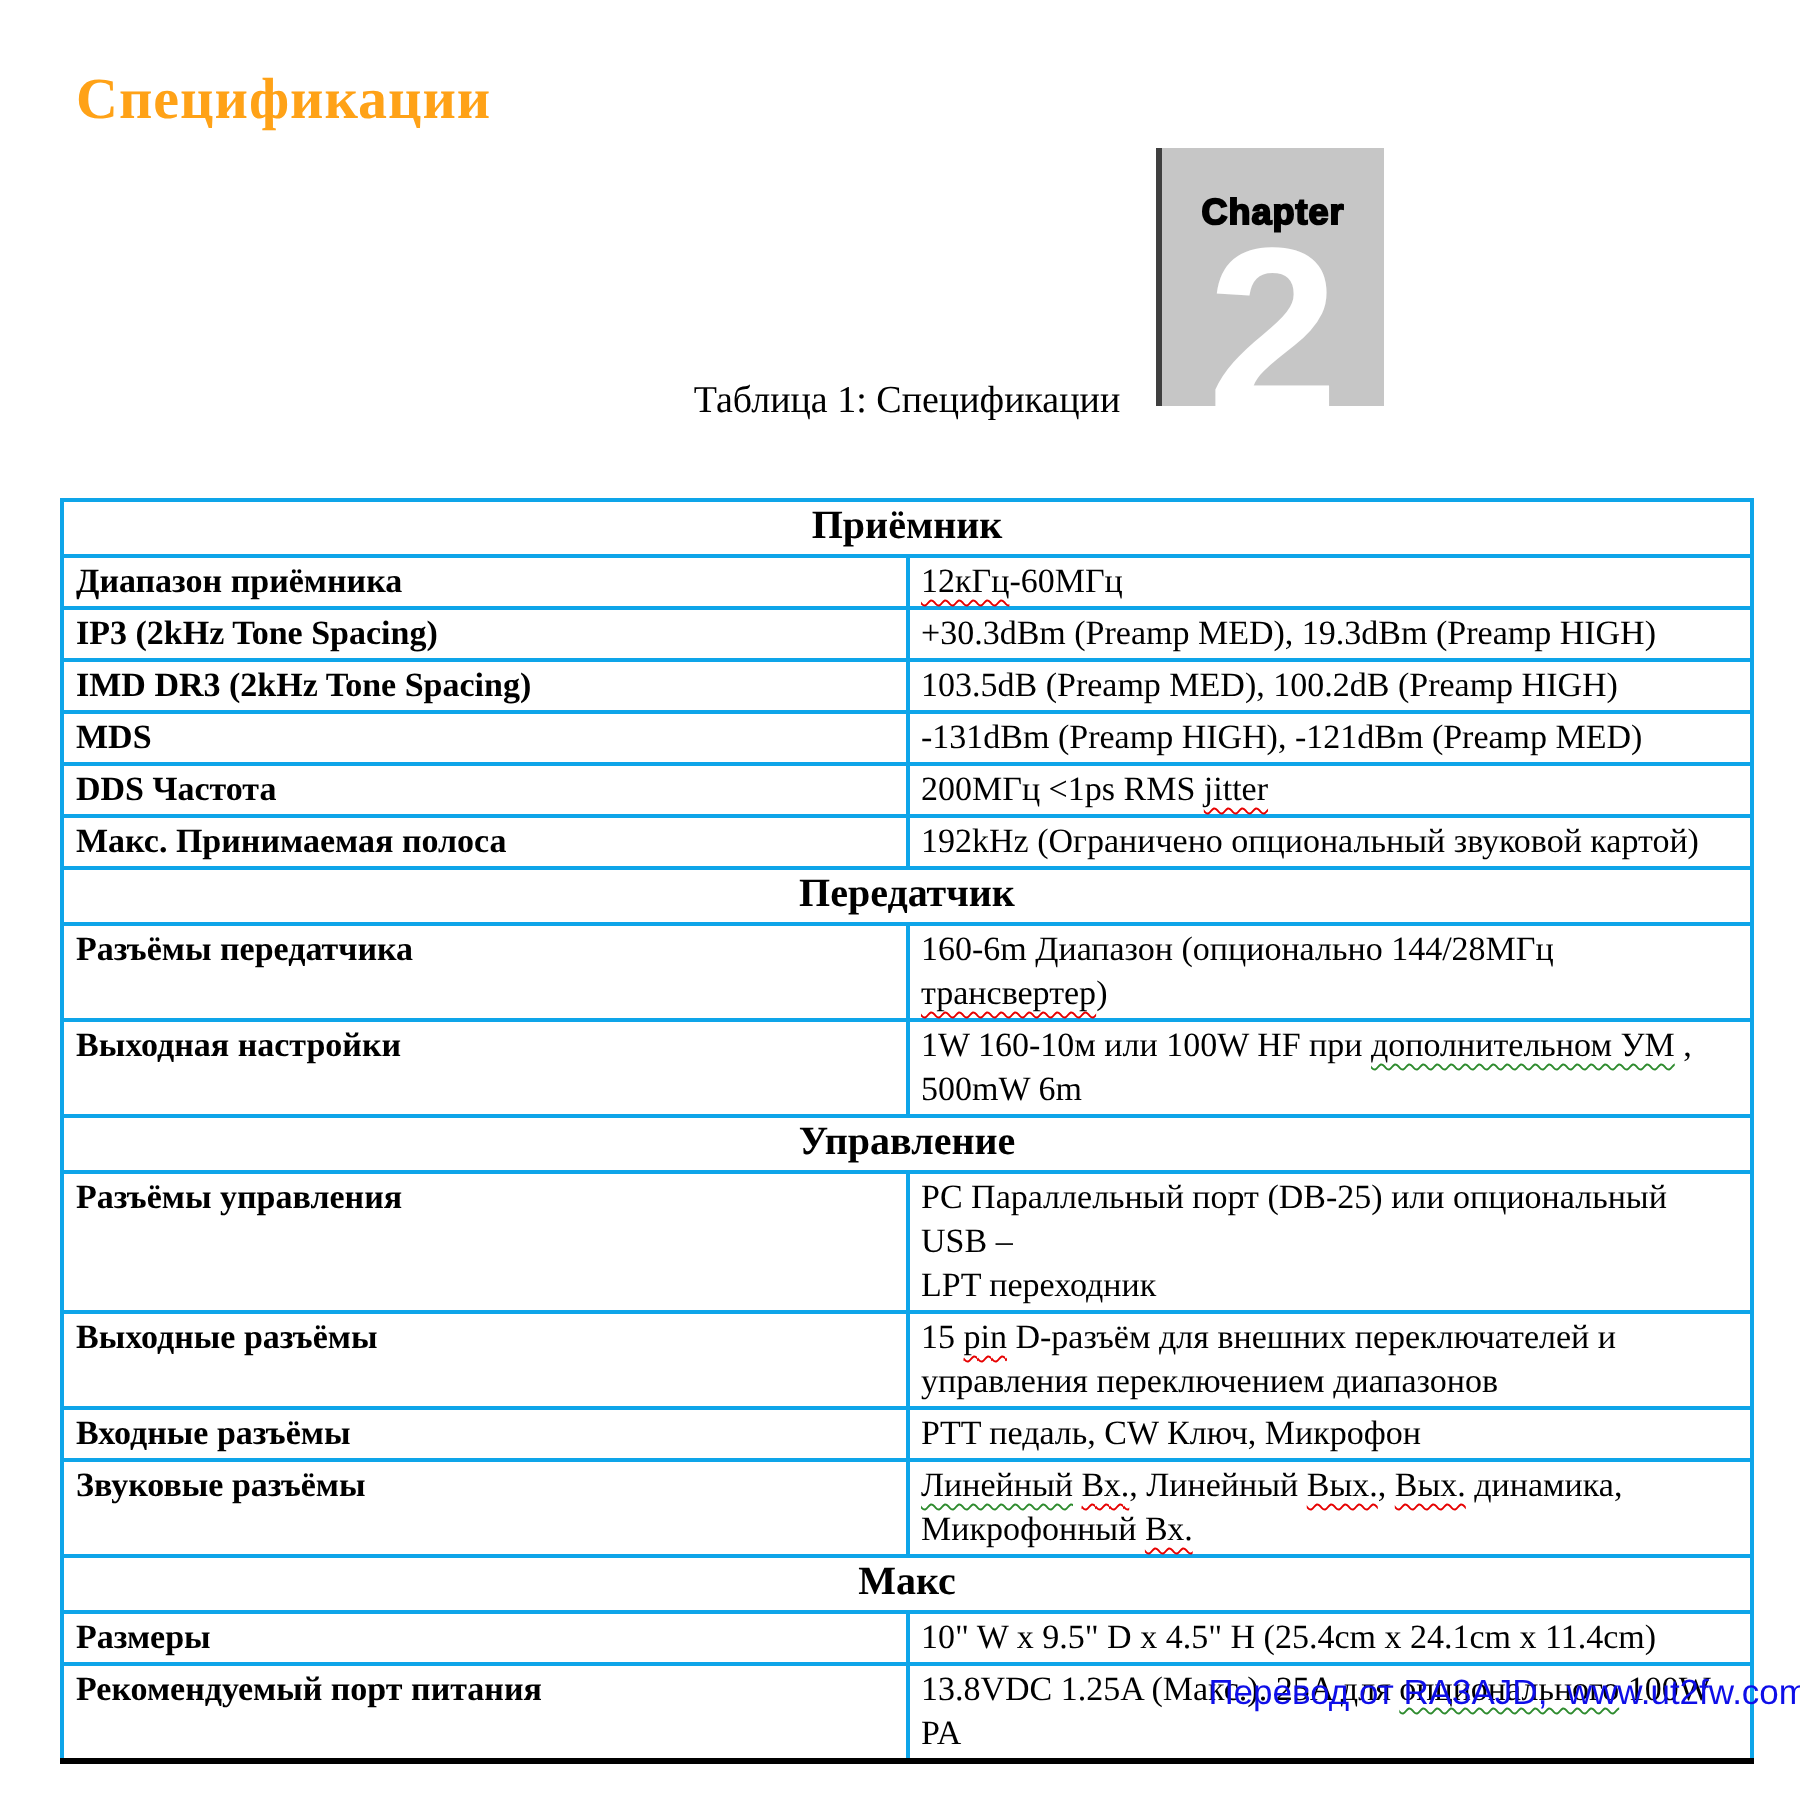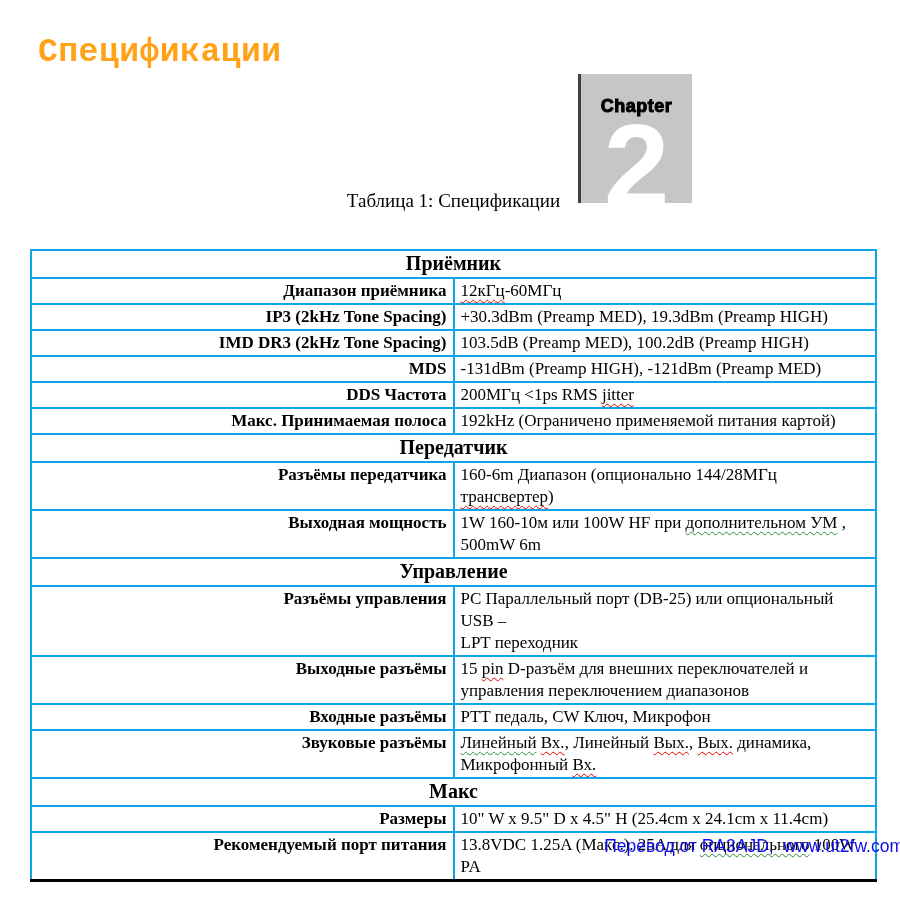--- a/index.html
+++ b/index.html
@@ -1,22 +1,22 @@
 <!DOCTYPE html>
 <html style="--sq-red: #E60000; --sq-green: #2E8B2E;"><head>
 <meta charset="utf-8">
 <style>
   html, body { margin: 0; padding: 0; background: #ffffff; }
   body { width: 900px; height: 900px; position: relative; overflow: hidden;
          font-family: "Liberation Serif", serif; color: #000; }
 
   .page-title {
     position: absolute; left: 38px; top: 34px;
-    font-family: Liberation Mono, monospace;
-    font-size: 33px; font-weight: bold; letter-spacing: 0.5px;
+    font-family: Liberation Serif, serif;
+    font-size: 29px; font-weight: bold; letter-spacing: 0.5px;
   }
 
   .chapter-box {
     position: absolute; left: 578px; top: 74px;
     width: 114px; height: 129px;
     background: #c6c6c6;
     border-left: 3px solid #3f3f3f;
     box-sizing: border-box;
     text-align: center;
   }
@@ -42,21 +42,21 @@
     width: 847px; border-collapse: collapse;
     font-size: 17px; line-height: 22px;
     border: 2px solid #000; border-bottom-width: 3px;
     table-layout: fixed;
   }
   table.spec td { border: 2px solid #0ea5e9; padding: 1px 6px; vertical-align: top; }
   td.section {
     text-align: center; font-weight: bold; font-size: 20px;
     height: 24px; padding: 1px 0;
   }
-  td.label { font-weight: bold; width: 302px; height: 22px; text-align: right; }
+  td.label { font-weight: bold; width: 302px; height: 22px; }
   td.value { }
 
   .sq-red {
     text-decoration-line: underline; text-decoration-style: wavy;
     text-decoration-color: var(--sq-red, #e60000);
     text-decoration-thickness: 1px; text-underline-offset: 3px;
     text-decoration-skip-ink: none;
   }
   .sq-green {
     text-decoration-line: underline; text-decoration-style: wavy;
@@ -104,31 +104,31 @@
       <tr>
         <td class="label">MDS</td>
         <td class="value"><span>-131dBm (Preamp HIGH), -121dBm (Preamp MED)</span></td>
       </tr>
       <tr>
         <td class="label">DDS Частота</td>
         <td class="value"><span>200МГц &lt;1ps RMS </span><span class="sq-red">jitter</span></td>
       </tr>
       <tr>
         <td class="label">Макс. Принимаемая полоса</td>
-        <td class="value"><span>192kHz (Ограничено применяемой питания картой)</span></td>
+        <td class="value"><span>192kHz (Ограничено опциональный звуковой картой)</span></td>
       </tr>
       <tr>
         <td colspan="2" class="section">Передатчик</td>
       </tr>
       <tr>
         <td class="label">Разъёмы передатчика</td>
         <td class="value"><span>160-6m Диапазон (опционально 144/28МГц </span><span class="sq-red">трансвертер</span><span>)</span></td>
       </tr>
       <tr>
-        <td class="label">Выходная мощность</td>
+        <td class="label">Выходная настройки</td>
         <td class="value"><span>1W 160-10м или 100W HF при </span><span class="sq-green">дополнительном УМ</span><span> ,</span><br><span>500mW 6m</span></td>
       </tr>
       <tr>
         <td colspan="2" class="section">Управление</td>
       </tr>
       <tr>
         <td class="label">Разъёмы управления</td>
         <td class="value"><span>PC Параллельный порт (DB-25) или опциональный USB –</span><br><span>LPT переходник</span></td>
       </tr>
       <tr>

